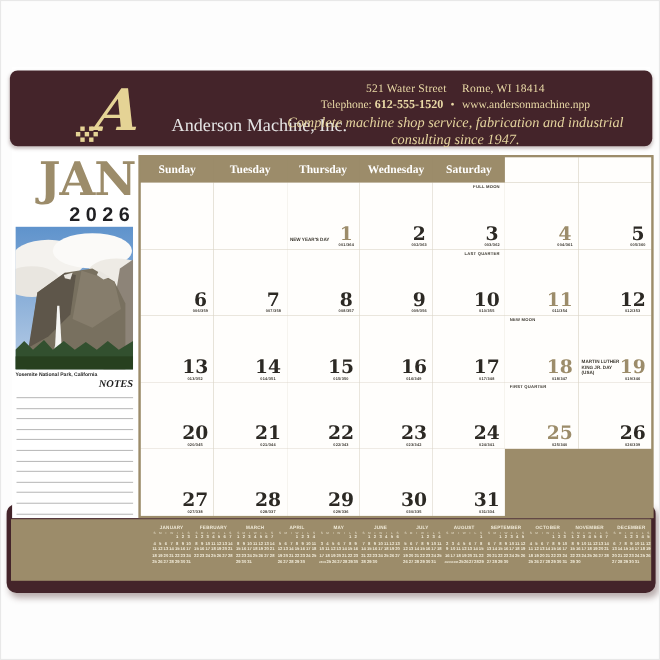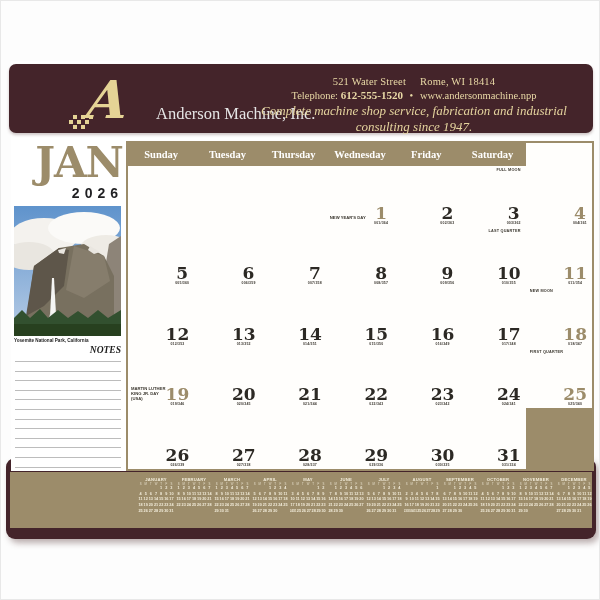--- a/index.html
+++ b/index.html
@@ -24,21 +24,21 @@
   .contact .addr .city{margin-left:14px;}
   .contact .phone{font-size:10.5px;margin-top:2px;}
   .contact .phone b{font-size:11px;}
   .contact .phone .sep{margin:0 4px;}
   .contact .tagline{font-size:13px;font-style:italic;margin-top:2px;color:#e5d49e;}
 
   
   .title-block{position:absolute;left:12px;top:141px;width:110px;text-align:right;z-index:3;}
   .month{font-family:"DejaVu Serif",serif;font-weight:bold;font-size:42px;line-height:42px;
          color:#9c8c6a;letter-spacing:-1px;}
-  .year{font-family:"Liberation Sans",sans-serif;font-weight:bold;font-size:14px;
+  .year{font-family:"Liberation Sans",sans-serif;font-weight:bold;font-size:18px;
         letter-spacing:5px;color:#1f1f22;margin-top:1px;padding-left:5px;}
 
   
   .photo{position:absolute;left:13px;top:205px;width:107px;height:130px;z-index:3;}
   .caption{position:absolute;left:13px;top:337px;width:107px;font-size:4.6px;font-weight:bold;
            color:#1c1c1c;z-index:3;}
   .notes-label{position:absolute;left:13px;top:344px;width:107px;text-align:right;
                font-family:"Liberation Serif",serif;font-style:italic;font-weight:bold;
                font-size:9.5px;color:#1c1c1c;z-index:3;}
   .notes-lines{position:absolute;left:14px;top:360px;width:106px;z-index:3;}
@@ -833,21 +833,20 @@
       <div class="nline"></div>
       <div class="nline"></div>
       <div class="nline"></div>
     </div>
 
   <div class="grid">
       <div class="dow">Sunday</div>
       <div class="dow">Tuesday</div>
       <div class="dow">Thursday</div>
       <div class="dow">Wednesday</div>
-      <div class="dow">Friday</div>
       <div class="dow">Saturday</div>
       <div class="cell"></div>
       <div class="cell"></div>
       <div class="cell"></div>
       <div class="cell"></div>
       <div class="cell">
         <div class="holiday">NEW YEAR'S DAY</div>
         <div class="numwrap">
           <div class="num accent">1</div>
           <div class="sub">001/364</div>

